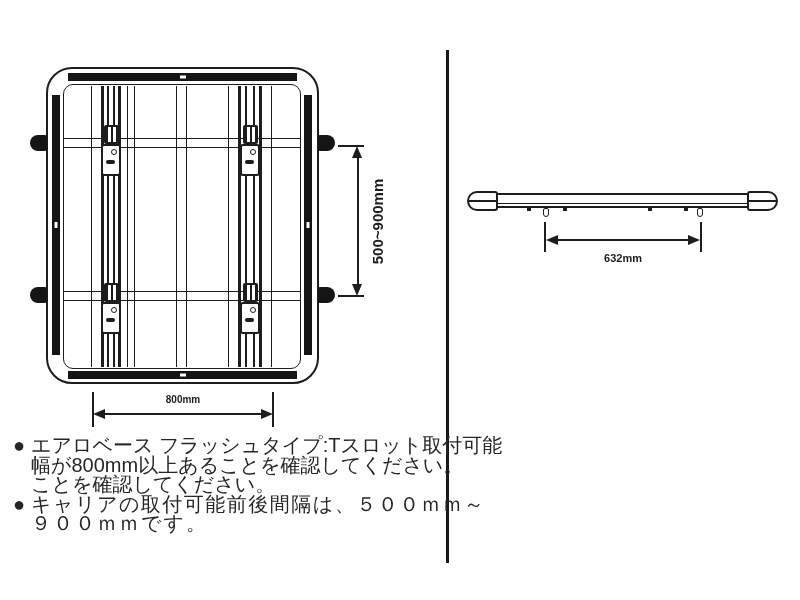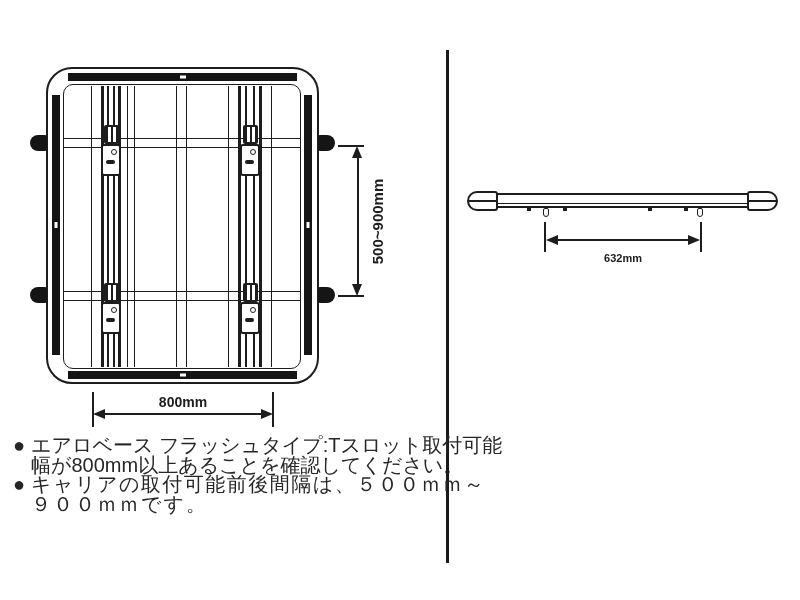--- a/index.html
+++ b/index.html
@@ -64,21 +64,21 @@
 
   
   .notes-left { position:absolute; left:13px; top:436px; width:430px;
                 font-size:20px; line-height:19.7px; }
   .notes-right { position:absolute; left:468px; top:437px; width:325px;
                 font-size:17px; line-height:20.3px; letter-spacing:2.5px; }
   .nline { white-space:nowrap; }
   .nline .bullet { display:inline-block; width:18px; }
   .nline.cont { padding-left:18px; }
   .nline.sp1 { letter-spacing:1.5px; }
-  .nline.sp2 { letter-spacing:2px; }
+  .nline.sp2 { letter-spacing:2px;font-family:Liberation Mono, monospace; }
 </style>
 </head>
 <body>
 
 <div class="topview">
   <div class="inner-frame"></div>
 
   <div class="bar h" style="top:4px;">
       <span class="notch"></span>
     </div>
@@ -131,21 +131,21 @@
 <div class="vline" style="left:357px;top:156px;height:130px;"></div>
 <div class="tri" style="left:352px;top:146px;border-left:5px solid transparent;border-right:5px solid transparent;border-bottom:12px solid #1d1d1d;"></div>
 <div class="tri" style="left:352px;top:284px;border-left:5px solid transparent;border-right:5px solid transparent;border-top:12px solid #1d1d1d;"></div>
 <div class="dim-label" style="left:322px;top:213px;width:110px;font-size:15px;transform:rotate(-90deg);">500~900mm</div>
 
 <div class="vline" style="left:92px;top:392px;height:35px;"></div>
 <div class="vline" style="left:272px;top:392px;height:35px;"></div>
 <div class="hline" style="left:103px;top:413px;width:160px;"></div>
 <div class="tri" style="left:93px;top:409px;border-top:5px solid transparent;border-bottom:5px solid transparent;border-right:12px solid #1d1d1d;"></div>
 <div class="tri" style="left:261px;top:409px;border-top:5px solid transparent;border-bottom:5px solid transparent;border-left:12px solid #1d1d1d;"></div>
-<div class="dim-label" style="left:123px;top:394px;width:120px;font-size:14px;">800mm</div>
+<div class="dim-label" style="left:123px;top:394px;width:120px;font-size:10px;">800mm</div>
 
 <div class="divider"></div>
 
 <div class="sideview">
   <div class="sv-bar">
       <span class="sv-barline"></span>
     </div>
   <div class="sv-cap l">
       <span class="sv-capline"></span>
     </div>
@@ -163,18 +163,19 @@
 <div class="vline" style="left:544px;top:222px;height:30px;"></div>
 <div class="vline" style="left:700px;top:222px;height:30px;"></div>
 <div class="hline" style="left:555px;top:239px;width:136px;"></div>
 <div class="tri" style="left:546px;top:235px;border-top:5px solid transparent;border-bottom:5px solid transparent;border-right:12px solid #1d1d1d;"></div>
 <div class="tri" style="left:688px;top:235px;border-top:5px solid transparent;border-bottom:5px solid transparent;border-left:12px solid #1d1d1d;"></div>
 <div class="dim-label" style="left:562px;top:252px;width:122px;font-size:11px;">632mm</div>
 
 <div class="notes-left">
   <div class="nline"><span class="bullet">●</span><span>エアロベース フラッシュタイプ:Tスロット取付可能</span></div>
   <div class="nline cont">幅が800mm以上あることを確認してください。</div>
+  <div class="nline cont">ことを確認してください。</div>
   <div class="nline sp1"><span class="bullet">●</span><span>キャリアの取付可能前後間隔は、５００ｍｍ～</span></div>
   <div class="nline cont sp2">９００ｍｍです。</div>
 </div>
 
 <div class="notes-right">
 </div>
 
 </body></html>

